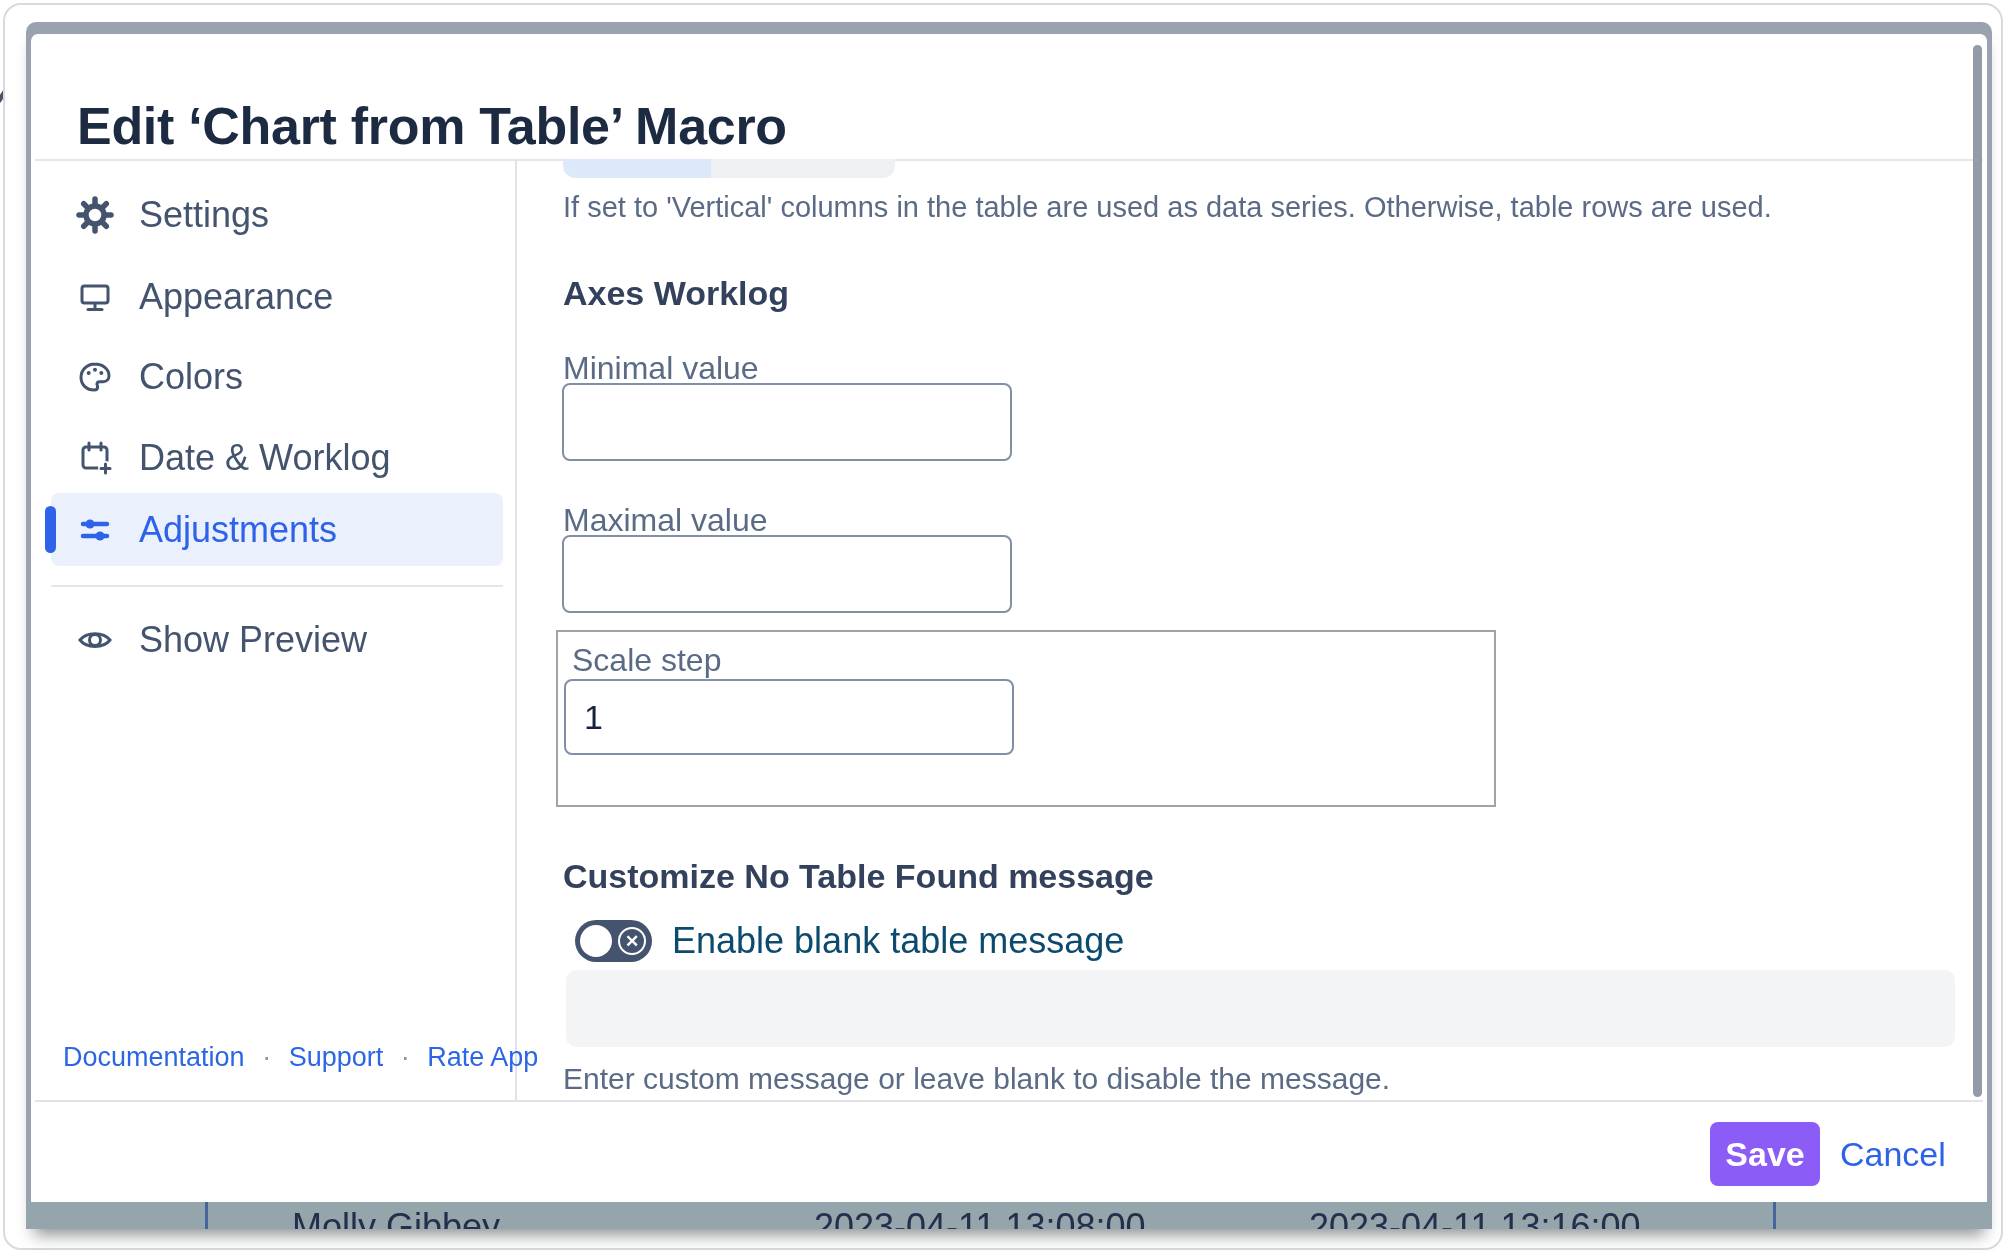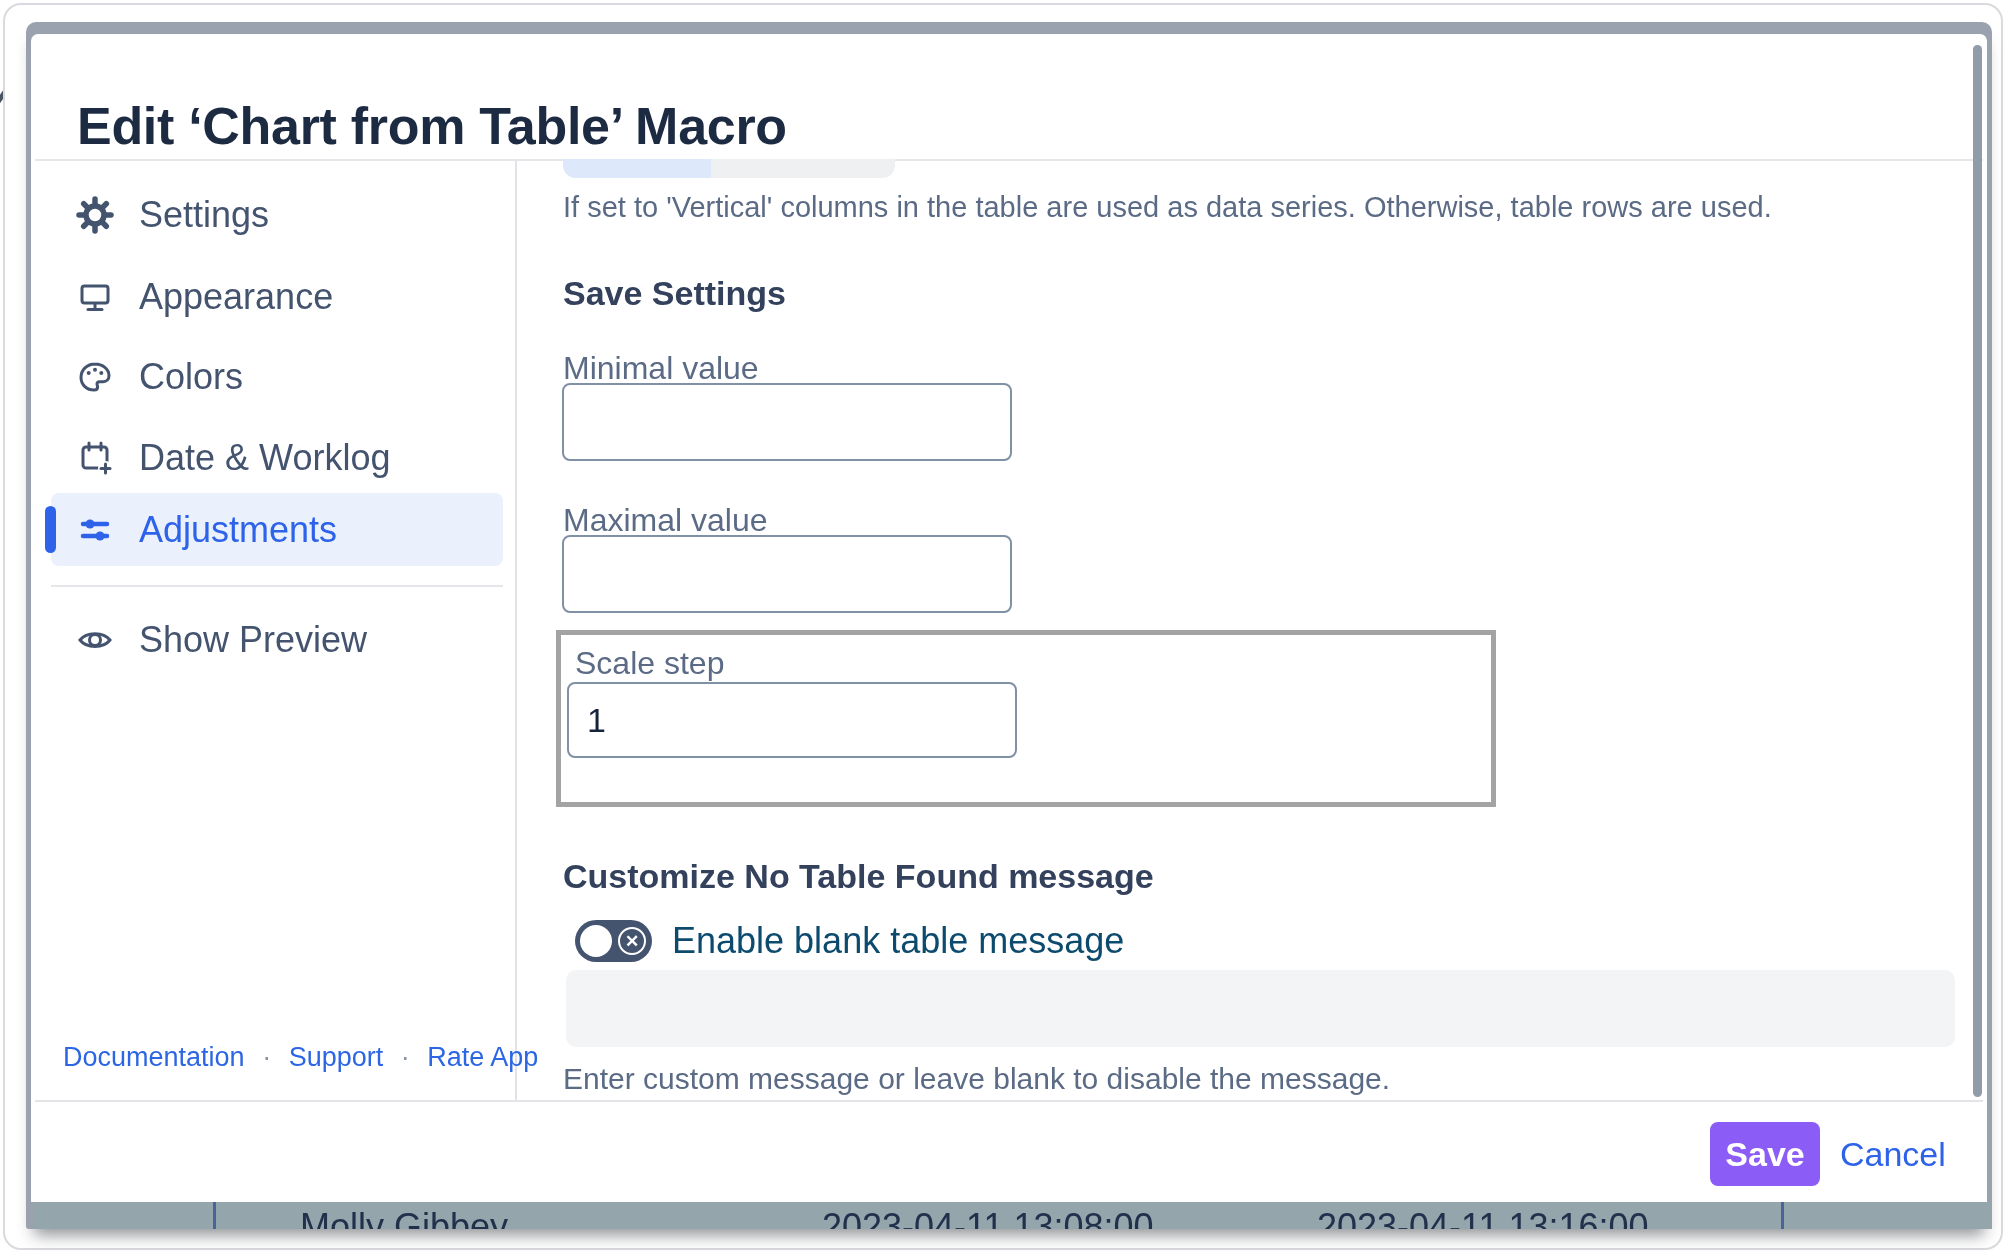--- a/index.html
+++ b/index.html
@@ -12,21 +12,21 @@
   .edge-mark { position:absolute; left:1px; top:80px; width:5px; height:28px;
                background:#4a5564; transform:rotate(35deg); border-radius:2px; }
 
   
   .shot { position:absolute; left:21px; top:17px; width:1966px; height:1207px;
           background:#99a2ae; border-radius:10px 10px 3px 3px;
           box-shadow:0 14px 16px -8px rgba(50,55,62,.55); }
 
   
   .bg-row { position:absolute; left:0; right:0; bottom:0; height:27px;
-            background:#95a5ac; overflow:hidden;margin-left:8px; }
+            background:#95a5ac; overflow:hidden; }
   .bg-row .cell-text { position:absolute; top:4px; font-size:36px; color:#22304c; white-space:nowrap; }
   .bg-row .vline { position:absolute; top:0; bottom:0; width:3px; background:#46659a; }
 
   
   .dialog { position:absolute; left:5px; right:5px; top:12px; bottom:27px;
             background:#ffffff; border-radius:7px 7px 0 0; }
   .dialog-title { position:absolute; left:46px; top:62px; font-size:52px; font-weight:bold;
                   color:#1d2b42; letter-spacing:-.3px; white-space:nowrap; }
   .header-divider { position:absolute; left:4px; right:4px; top:125px; height:2px; background:#e4e6e9; }
 
@@ -58,21 +58,21 @@
   .h-notable { top:823px; }
 
   .field-label { position:absolute; left:532px; font-size:32px; color:#5b6b85; white-space:nowrap; }
   .text-input { position:absolute; width:450px; height:78px; border:2px solid #8090a5;
                 border-radius:8px; background:#fff; font-size:34px; color:#15233c;
                 padding:0 18px; font-family:"Liberation Sans", sans-serif; outline:none; }
   .lbl-min { top:316px; } .input-min { left:531px; top:349px; }
   .lbl-max { top:468px; } .input-max { left:531px; top:501px; }
 
   .highlight-box { position:absolute; left:525px; top:596px; width:940px; height:177px;
-                   border:5px solid #a3a3a3; }
+                   border:2px solid #a3a3a3; }
   .highlight-box .field-label-in { position:absolute; left:14px; top:10px; font-size:32px; color:#5b6b85; }
   .highlight-box .text-input { left:6px; top:47px; height:76px; }
   .highlight-box .help-in { position:absolute; left:14px; top:138px; font-size:27px;
                             letter-spacing:-.2px; color:#5b6b85; white-space:nowrap; }
 
   .toggle-row { position:absolute; left:544px; top:886px; height:42px; display:flex; align-items:center; }
   .toggle { position:relative; width:77px; height:42px; border-radius:21px; background:#44546f; cursor:pointer; }
   .toggle .knob { position:absolute; left:5px; top:5px; width:32px; height:32px; border-radius:50%; background:#fff; }
   .toggle .cross { position:absolute; right:6px; top:7px; width:28px; height:28px; border:2.5px solid #fff;
                    border-radius:50%; display:flex; align-items:center; justify-content:center;
@@ -214,21 +214,21 @@
           <span>Rate App</span>
         </div>
 
         <div class="pill-fragment">
           <span class="seg-blue"></span>
           <span class="seg-gray"></span>
         </div>
 
         <div class="hint-text">If set to 'Vertical' columns in the table are used as data series. Otherwise, table rows are used.</div>
 
-        <div class="section-heading h-axes">Save Settings</div>
+        <div class="section-heading h-axes">Axes Worklog</div>
 
         <div class="field-label lbl-min">Minimal value</div>
         <input class="text-input input-min" type="text" value="" style="">
 
         <div class="field-label lbl-max">Maximal value</div>
         <input class="text-input input-max" type="text" value="" style="">
 
         <div class="highlight-box">
           <div class="field-label-in">Scale step</div>
           <input class="text-input" type="text" value="1" style="">

